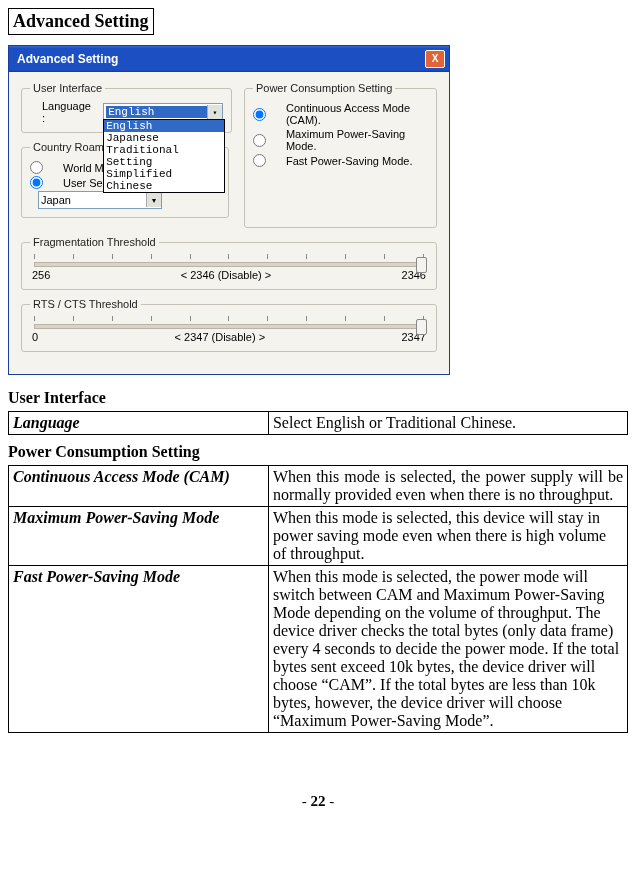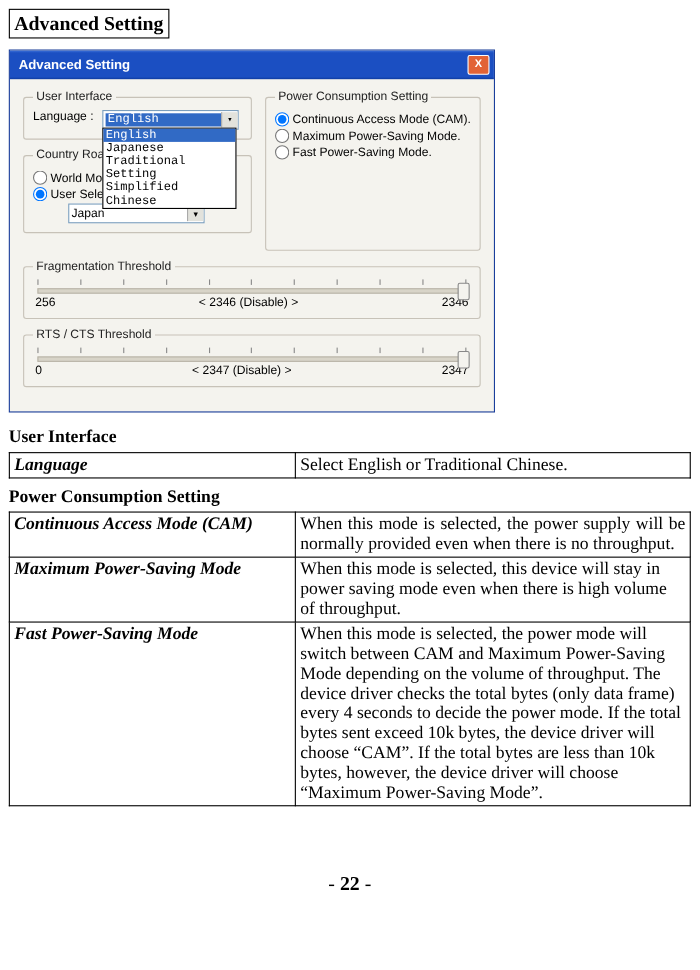--- a/index.html
+++ b/index.html
@@ -72,22 +72,24 @@
     padding: 0 3px;
   }
   .ui-left {
     width: 190px;
   }
   .pcs-right {
     flex: 1;
   }
   .lang-row {
     display: flex;
+    align-items: center;
     gap: 8px;
     font-size: 11px;
+    margin-left: 12px;
   }
   .combo {
     position: relative;
     width: 120px;
     border: 1px solid #7b9ebd;
     background: #fff;
     height: 16px;
     display: flex;
     align-items: center;
     font-size: 11px;
@@ -123,28 +125,28 @@
   .dropdown-list div {
     padding: 0 2px;
   }
   .dropdown-list .hl {
     background: #316ac5;
     color: #fff;
   }
   .radio-line {
     display: flex;
     align-items: center;
-    gap: 3px;
+    gap: 20px;
     font-size: 11px;
     margin: 2px 0;
   }
   .radio-line input { margin: 0; }
   .country-select-row {
     margin-top: 2px;
-    margin-left: 32px;
+    margin-left: 8px;
   }
   .slider-group {
     margin-top: 2px;
   }
   .slider-ticks {
     display: flex;
     justify-content: space-between;
     height: 6px;
     margin: 0 4px;
   }
@@ -197,21 +199,21 @@
     font-weight: bold;
     width: 42%;
     font-style: italic;
   }
   table.desc td.desc-just {
     text-align: justify;
   }
   .pagenum {
     text-align: center;
     margin-top: 60px;
-    font-size: 18px;
+    font-size: 15px;
   }
   .pagenum b { font-weight: bold; }
 </style>
 </head>
 <body>
 
 
 
 <div class="title-box">
   <span>Advanced Setting</span>

